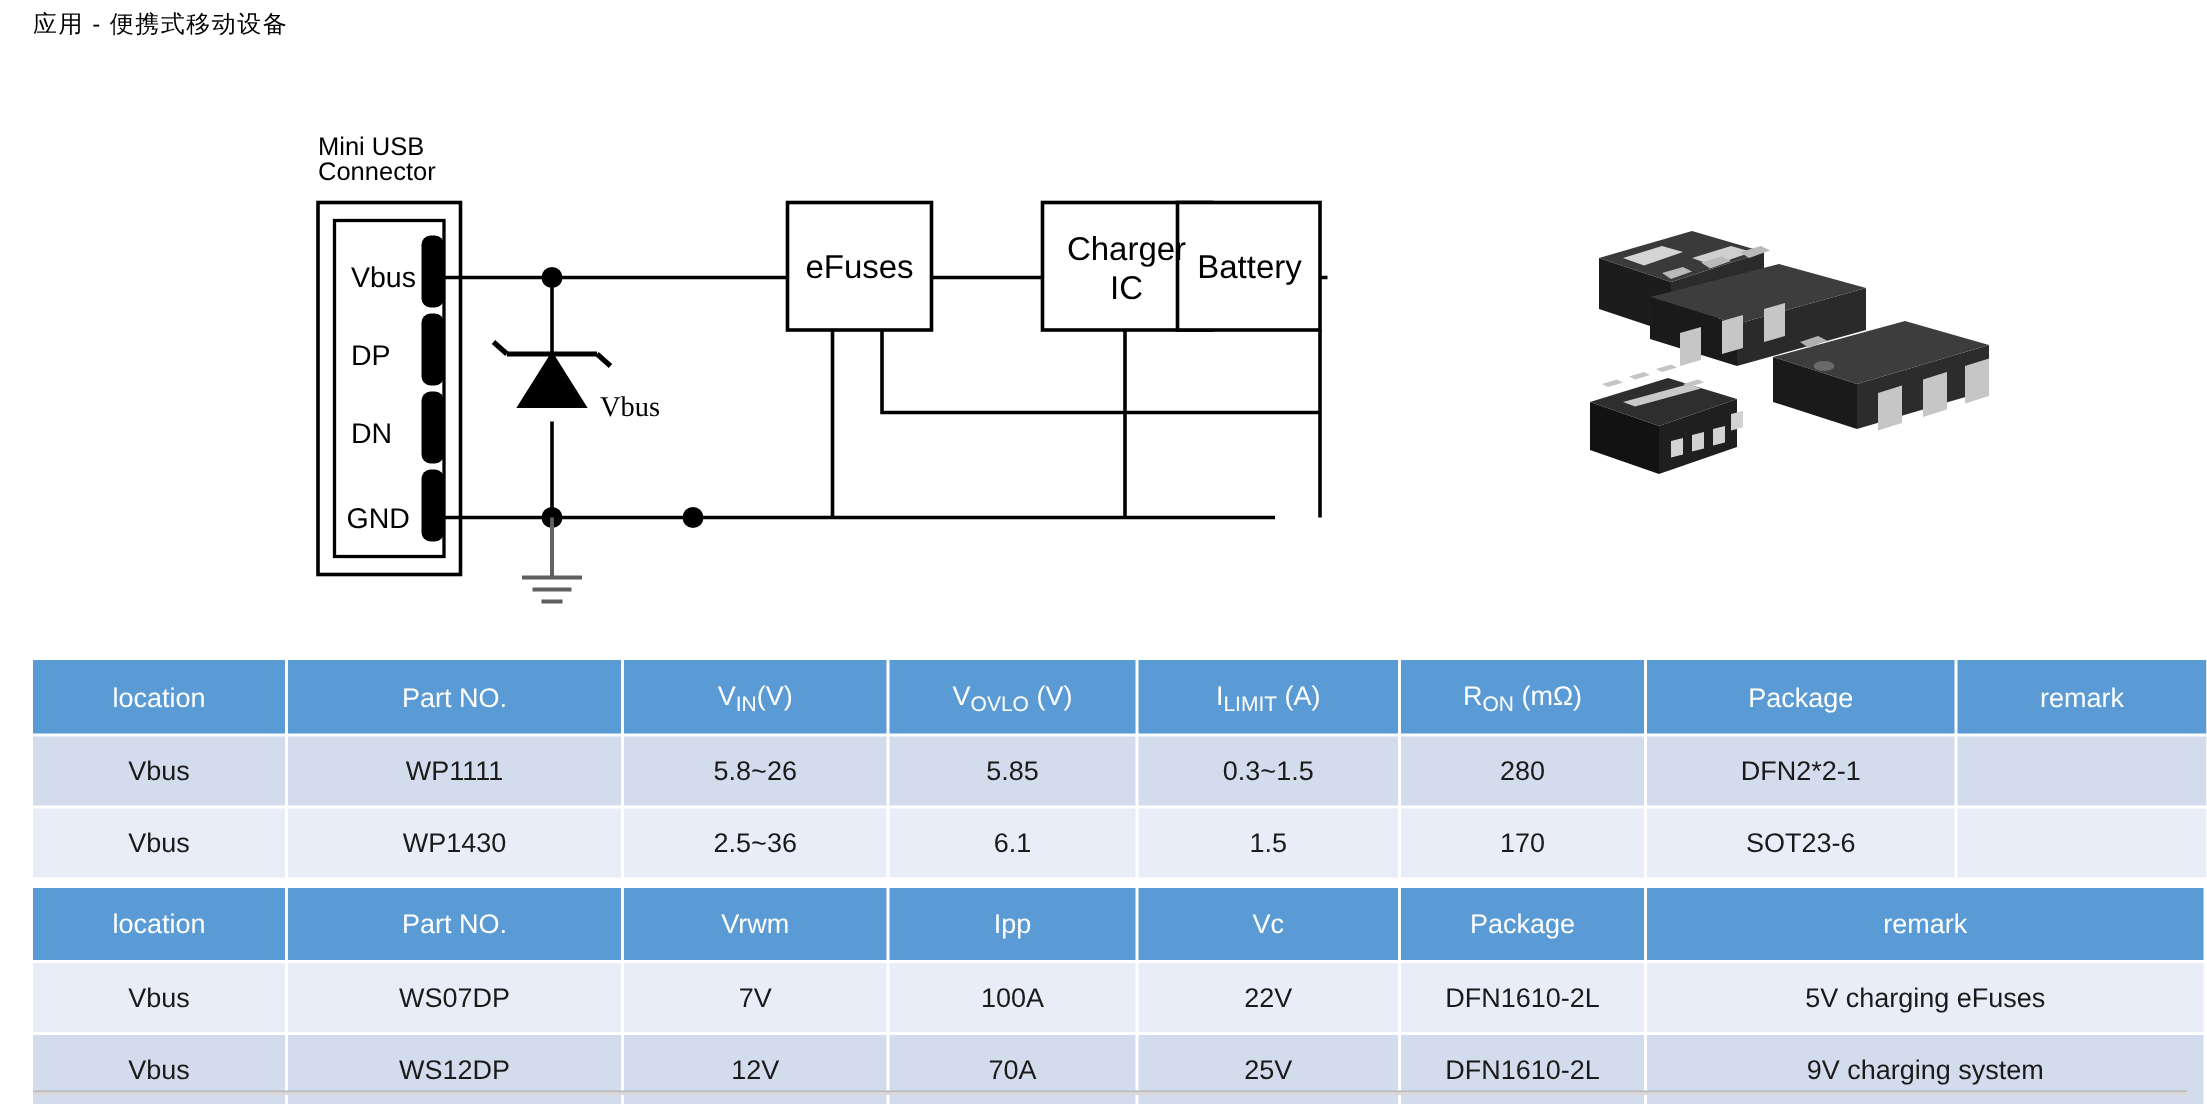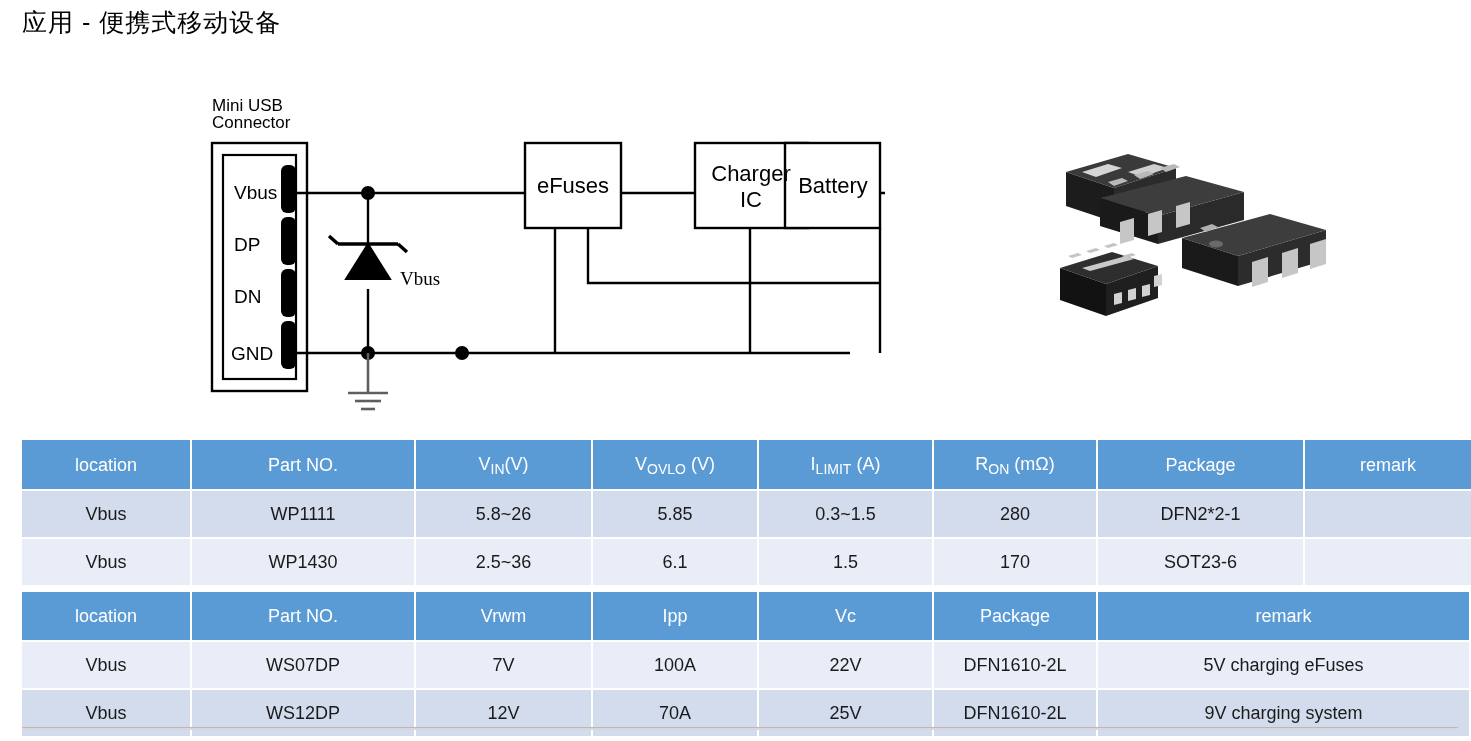--- a/index.html
+++ b/index.html
@@ -13,31 +13,31 @@
     position: relative;
     font-family: "Liberation Sans", "DejaVu Sans", sans-serif;
     overflow: hidden;
   }
 
   
   #page-title {
     position: absolute;
     left: 22px;
     top: 6px;
-    font-size: 25px;
+    font-size: 16px;
     color: #000000;
     letter-spacing: 1px;
     white-space: nowrap;
   }
 
   
   #schematic {
     position: absolute;
     left: 190px;
-    top: 93px;
+    top: 85px;
     width: 720px;
     height: 330px;
   }
   #schematic svg { display: block; }
 
   
   #packages {
     position: absolute;
     left: 1030px;
     top: 110px;

